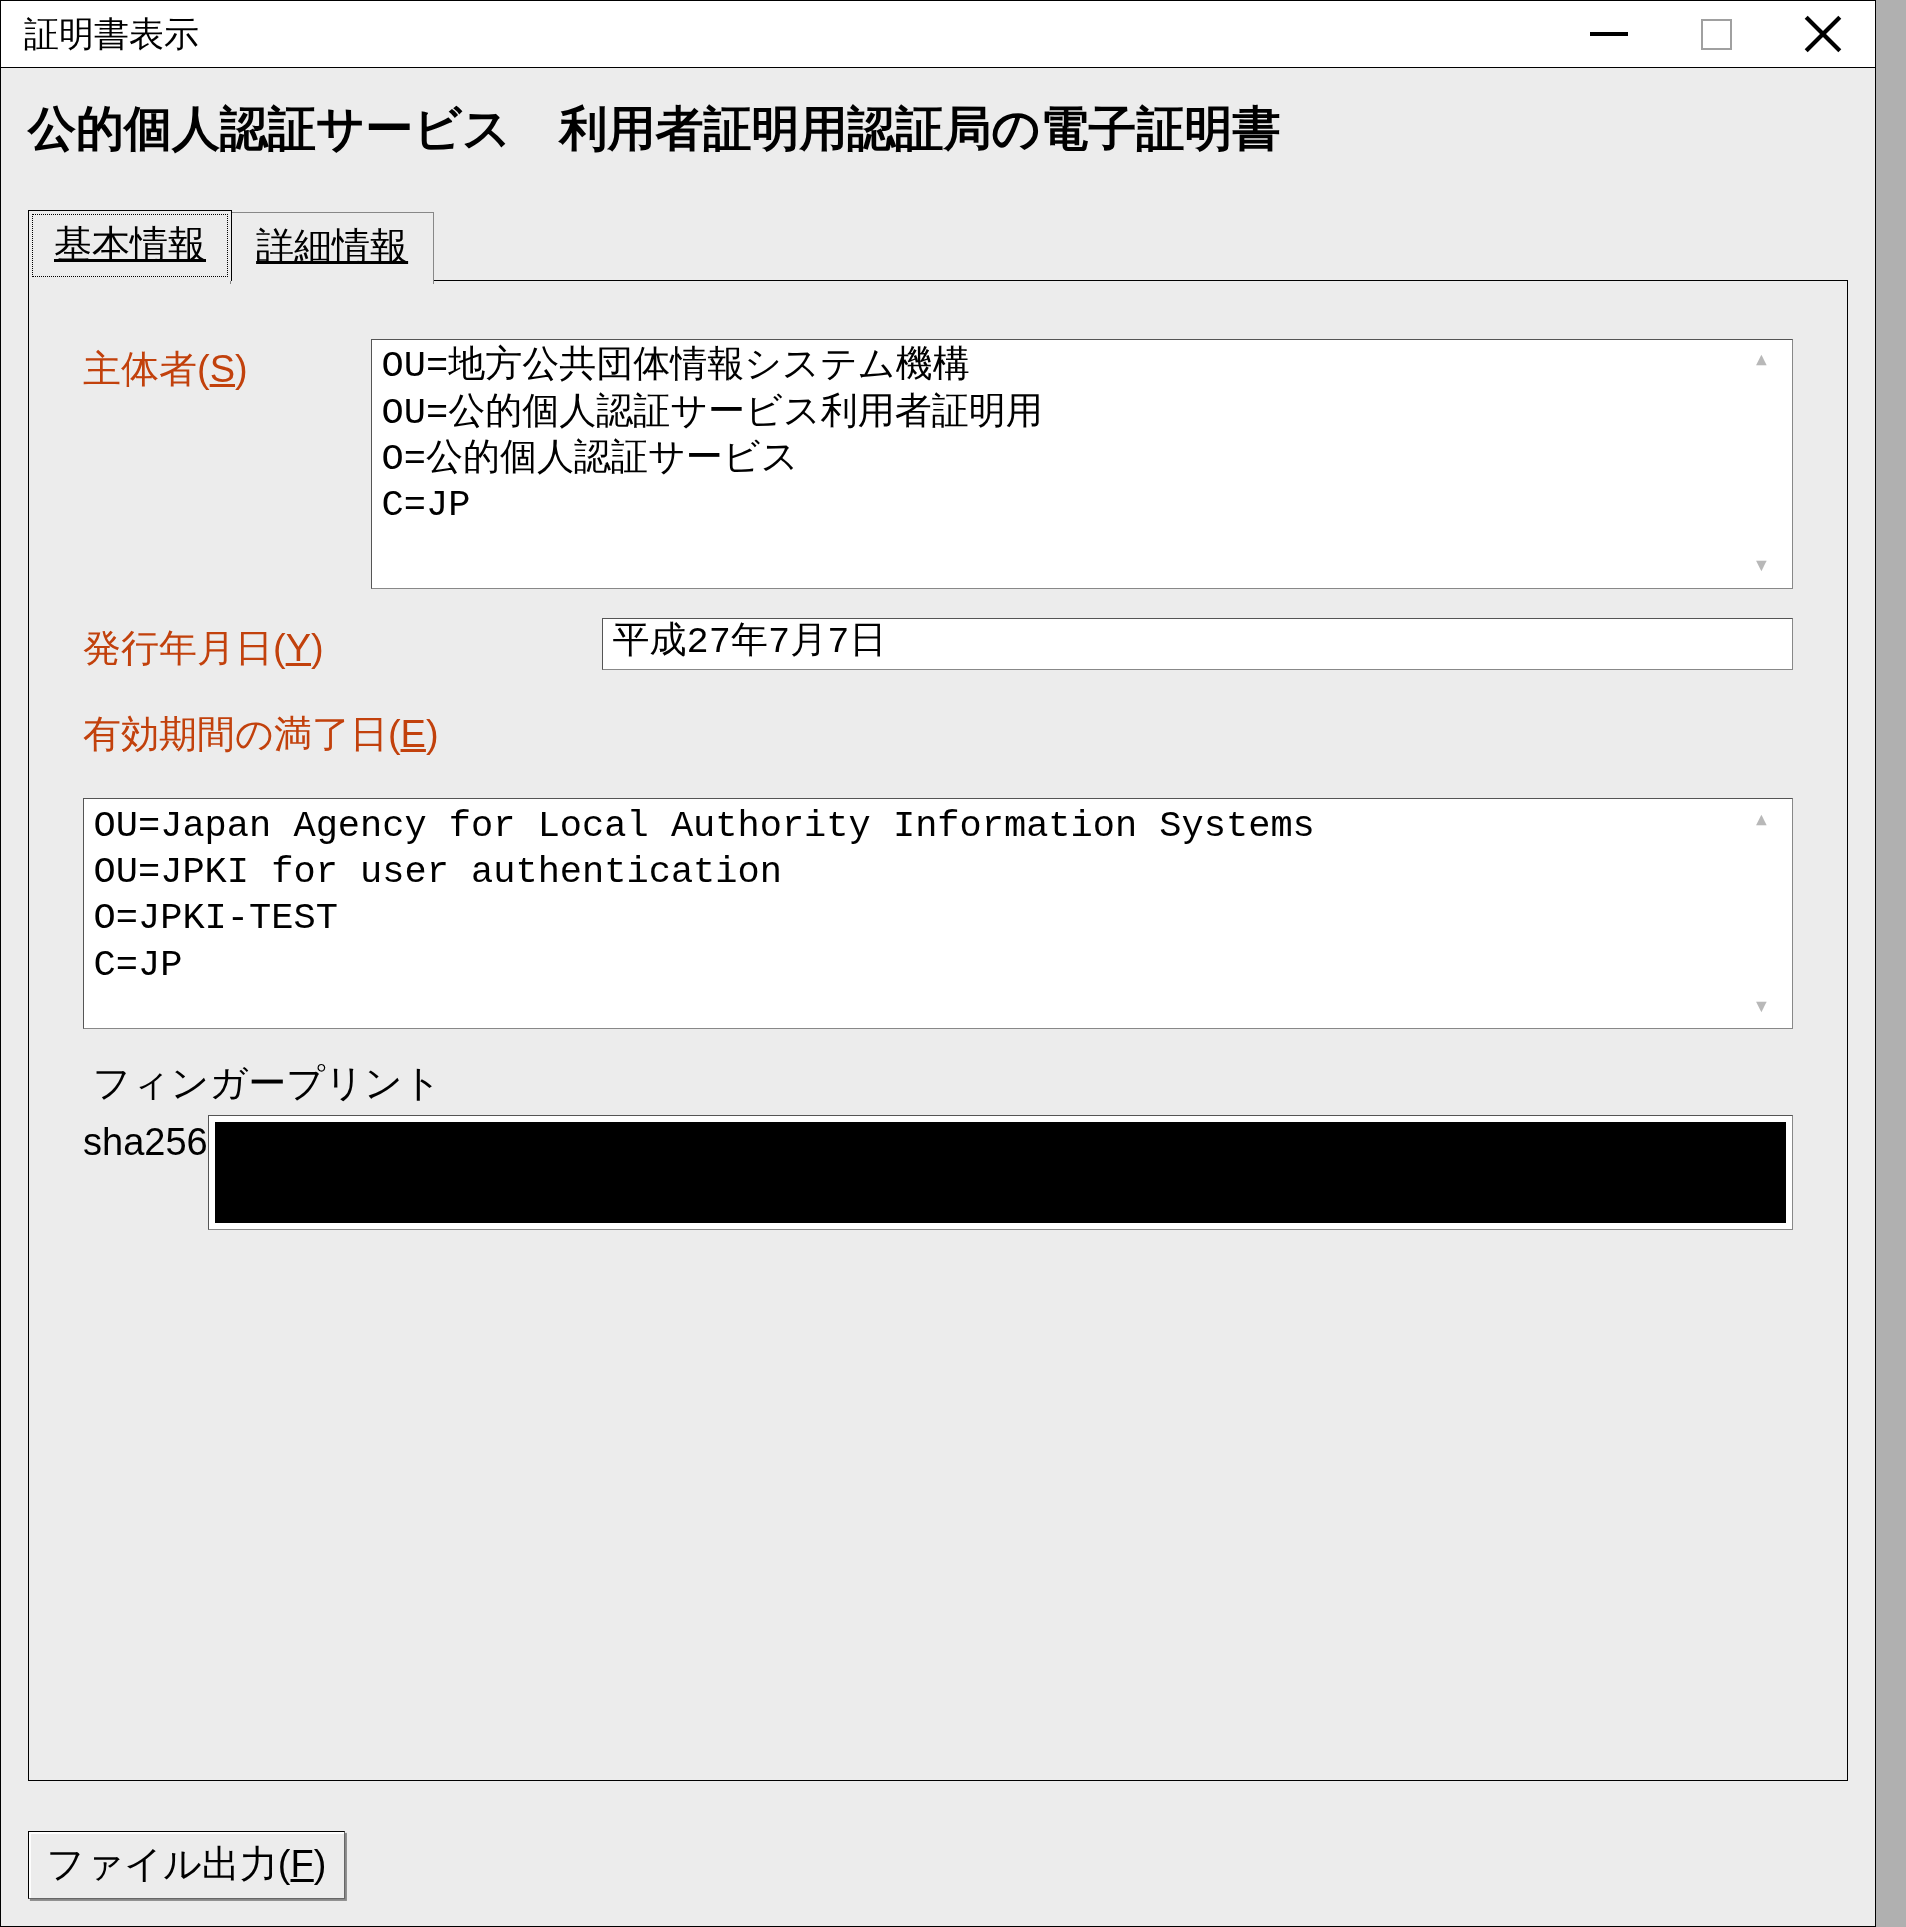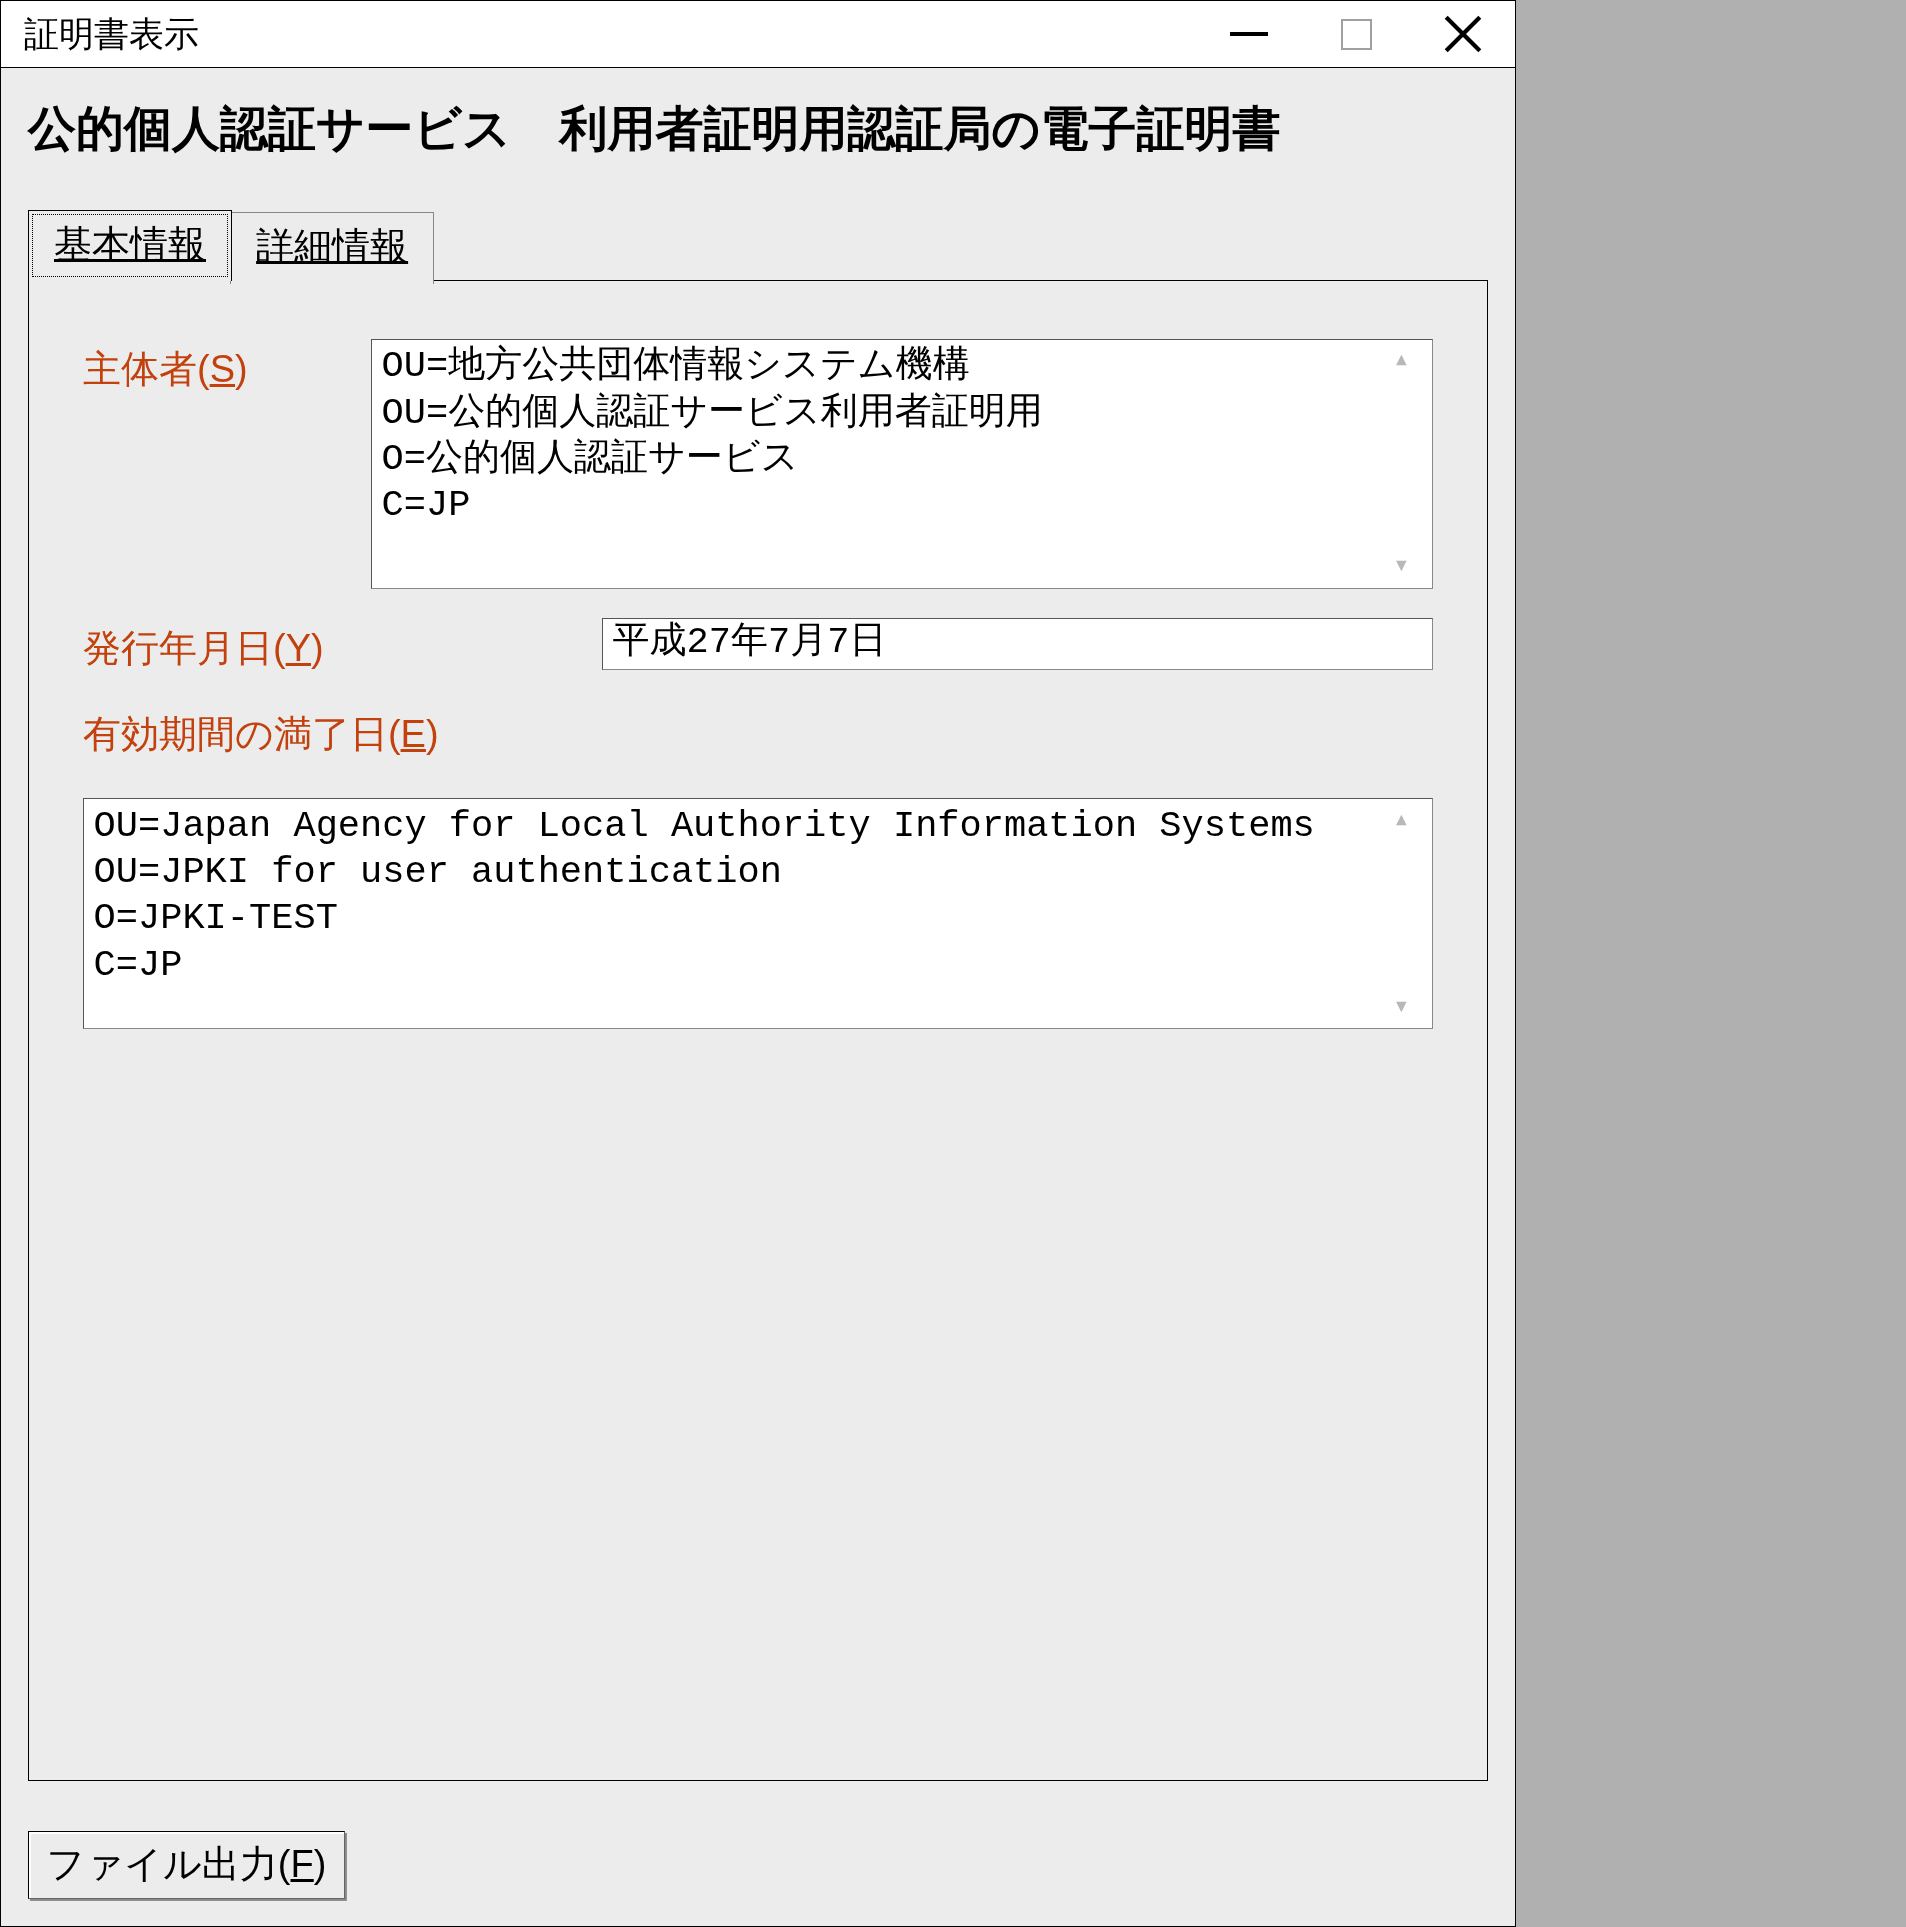--- a/index.html
+++ b/index.html
@@ -6,21 +6,21 @@
   body {
     margin: 0;
     padding: 0;
     background: #b0b0b0;
     font-family: "MS UI Gothic", "Yu Gothic", "Meiryo", sans-serif;
     width: 1907px;
     height: 1927px;
     overflow: hidden;
   }
   .window {
-    width: 1516px;
+    width: 1876px;
     height: 1927px;
     background: #ececec;
     border: 1.9px solid #000;
     display: flex;
     flex-direction: column;
   }
   .titlebar {
     height: 67px;
     background: #ffffff;
     border-bottom: 1.9px solid #000;
@@ -289,20 +289,29 @@
 OU=JPKI for user authentication
 O=JPKI-TEST
 C=JP</div>
             <div class="scroll-col">
               <span class="scroll-arrow">▴</span>
               <span class="scroll-arrow">▾</span>
             </div>
           </div>
         </div>
 
+        <div class="fingerprint-block">
+          <div class="fp-label">フィンガープリント</div>
+          <div class="fp-row">
+            <div class="fp-alg">sha256</div>
+            <div class="fp-box">
+              <div class="fp-redacted"></div>
+            </div>
+          </div>
+        </div>
 
       </div>
     </div>
 
     <div class="bottom-bar">
       <div class="btn">
         <span>ファイル出力(</span><u>F</u><span>)</span>
       </div>
     </div>
 

